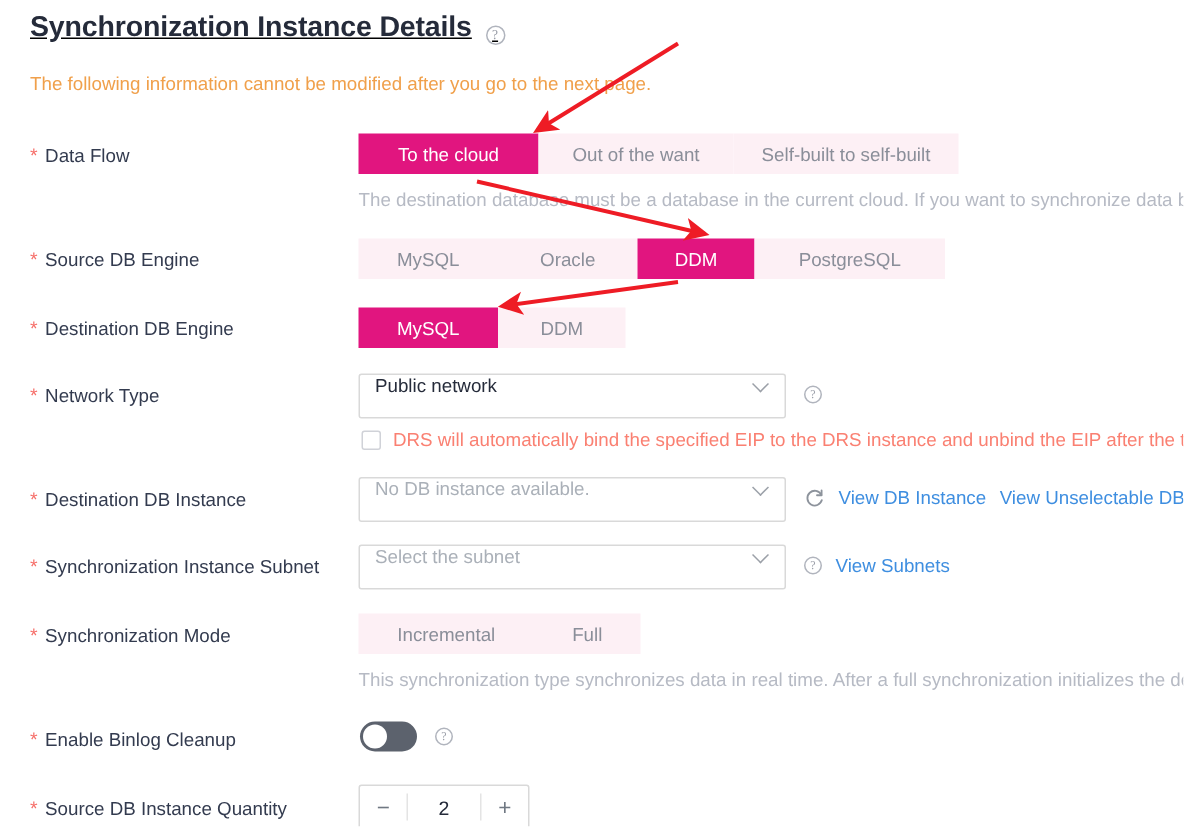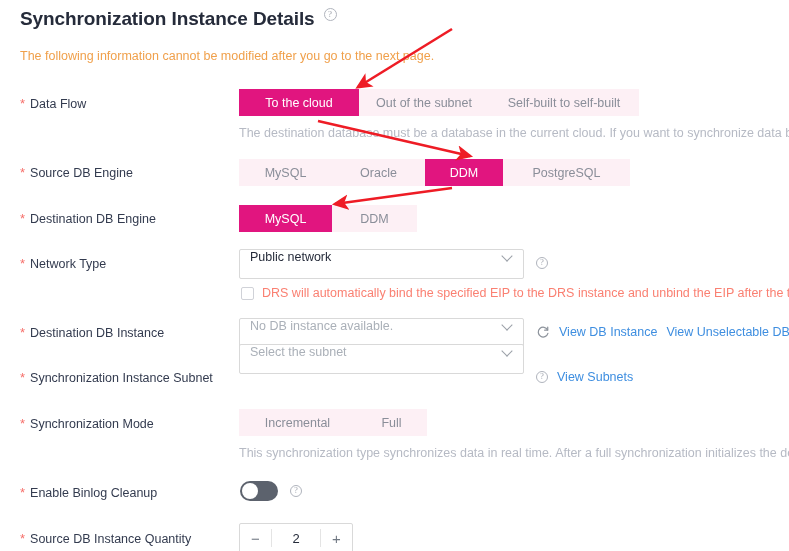--- a/index.html
+++ b/index.html
@@ -14,21 +14,21 @@
     position: relative;
     width: 789px; height: 551px;
     background: #ffffff;
     overflow: hidden;
   }
 
   
   .title-row {
     position: absolute;
     left: 20px; top: 8px;
-    display: flex; align-items: flex-start; gap: 9px;
+    display: flex; align-items: flex-end; gap: 9px; text-decoration: underline;
   }
   .page-title {
     font-size: 19px;
     font-weight: bold;
     color: #252b3a;
     letter-spacing: -0.1px;
     white-space: nowrap;
   }
   .help-circle {
     display: inline-flex;
@@ -246,21 +246,21 @@
 
   <div class="notice">The following information cannot be modified after you go to the next page.</div>
 
   <div class="row" style="top:0;">
     <div class="label" style="top:97px;">
       <span class="req">*</span>
       <span>Data Flow</span>
     </div>
     <div class="seg" style="left:239px; top:89px;text-align:right;">
       <div class="seg-item active" style="width:120px;">To the cloud</div>
-      <div class="seg-item" style="width:130px;">Out of the subnet</div>
+      <div class="seg-item" style="width:130px;">Out of the want</div>
       <div class="seg-item" style="width:150px;">Self-built to self-built</div>
     </div>
     <div class="hint" style="left:239px; top:126px;">The destination database must be a database in the current cloud. If you want to synchronize data between da</div>
   </div>
 
   <div class="row" style="top:0;">
     <div class="label" style="top:166px;">
       <span class="req">*</span>
       <span>Source DB Engine</span>
     </div>
@@ -319,21 +319,21 @@
       <span class="link">View DB Instance</span>
       <span class="link">View Unselectable DB Inst</span>
     </div>
   </div>
 
   <div class="row" style="top:0;">
     <div class="label" style="top:371px;">
       <span class="req">*</span>
       <span>Synchronization Instance Subnet</span>
     </div>
-    <div class="select" style="left:239px; top:344px; width:285px;">
+    <div class="select" style="left:239px; top:363px; width:285px;">
       <span class="val placeholder">Select the subnet</span>
       <span class="chev"></span>
     </div>
     <div class="links" style="left:536px; top:370px;">
       <span class="help-circle sm">?</span>
       <span class="link">View Subnets</span>
     </div>
   </div>
 
   <div class="row" style="top:0;">

